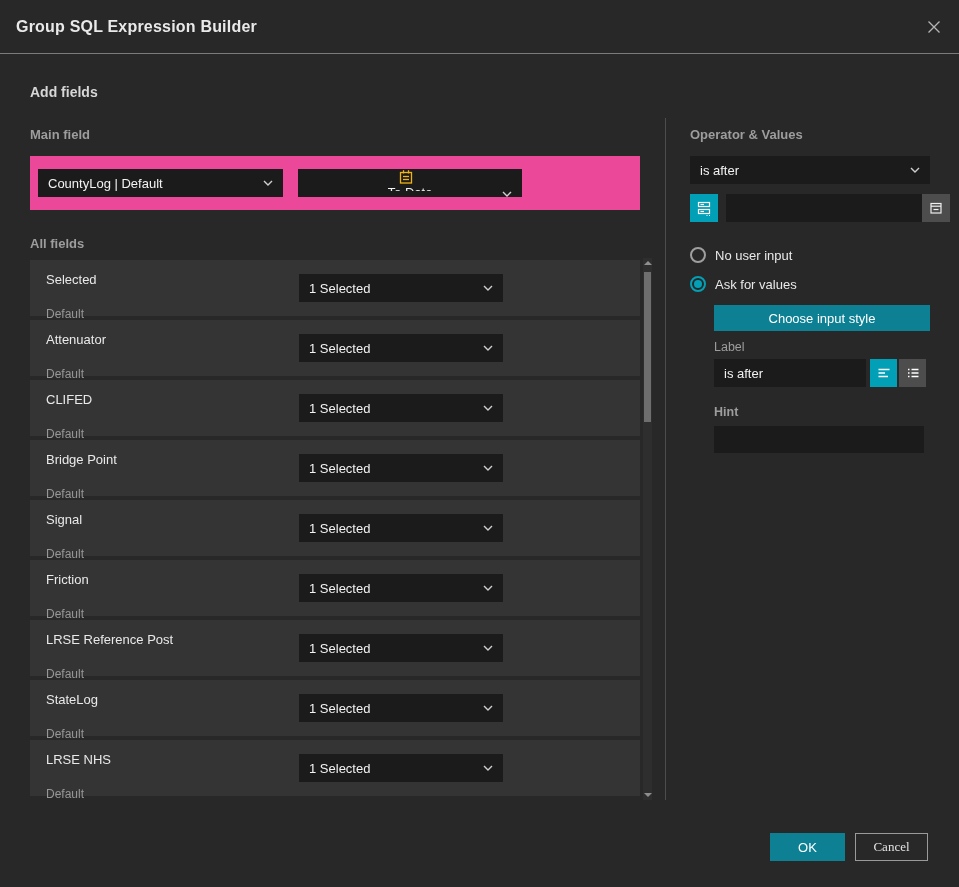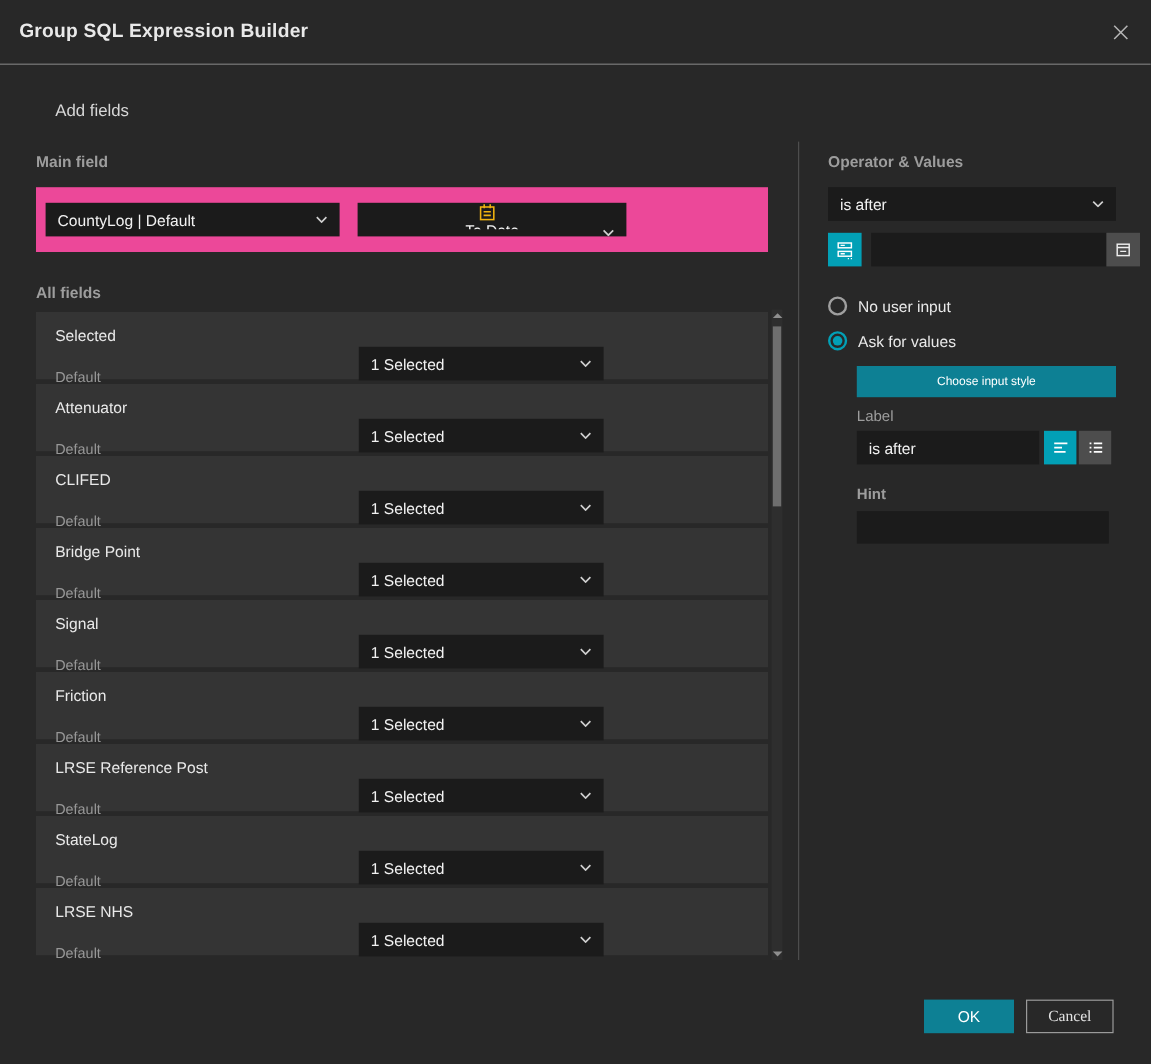--- a/index.html
+++ b/index.html
@@ -18,21 +18,21 @@
     border-bottom:1px solid #7b7b7b;
     display:flex; align-items:center;
   }
   .title{ margin-left:16px; font-size:16px; font-weight:600; color:#e9e9e9; letter-spacing:.2px; }
   .close-btn{
     position:absolute; right:14px; top:16px; width:22px; height:22px;
     background:none; border:none; cursor:pointer; display:flex; align-items:center; justify-content:center;
   }
 
   
-  .h-add{ position:absolute; left:46px; top:84px; font-size:14px; font-weight:400; color:#d7d7d7; }
+  .h-add{ position:absolute; left:30px; top:84px; font-size:14px; font-weight:700; color:#d7d7d7; }
   .sec-label{ font-size:13px; font-weight:700; color:#9d9d9d; }
 
   
   .left-col{ position:absolute; left:30px; top:127px; width:610px; }
   .main-panel{
     position:relative; margin-top:14px; height:54px; background:#ec4899;
   }
   .select{
     background:#1b1b1b; height:28px; display:flex; align-items:center;
     padding:0 10px; font-size:13px; color:#f2f2f2; cursor:pointer;
@@ -44,21 +44,21 @@
   .sel-date-type .cal{ margin-right:9px; display:flex; }
 
   .all-fields-label{ margin-top:26px; }
   .rows{ margin-top:9px; }
   .field-row{
     position:relative; height:56px; background:#343434; margin-bottom:4px;
     padding:11px 16px;
   }
   .field-name{ font-size:13px; color:#e9e9e9; line-height:17px; }
   .field-sub { font-size:12px; color:#979797; line-height:16px; margin-top:18px; }
-  .row-select{ position:absolute; left:269px; top:29px; width:204px; }
+  .row-select{ position:absolute; left:269px; top:14px; width:204px; }
 
   
   .scrollbar{ position:absolute; left:643px; top:258px; width:9px; height:542px; background:#2e2e2e; }
   .sb-up, .sb-down{ position:absolute; left:0; width:9px; height:10px; display:flex; align-items:center; justify-content:center; cursor:pointer; }
   .sb-up{ top:0; } .sb-down{ bottom:0; }
   .tri-up{ width:0; height:0; border-left:4px solid transparent; border-right:4px solid transparent; border-bottom:4px solid #8f8f8f; }
   .tri-down{ width:0; height:0; border-left:4px solid transparent; border-right:4px solid transparent; border-top:4px solid #8f8f8f; }
   .sb-thumb{ position:absolute; left:1px; top:14px; width:7px; height:150px; background:#6e6e6e; cursor:grab; }
 
   .vdivider{ position:absolute; left:665px; top:118px; width:1px; height:682px; background:#4d4d4d; }
@@ -87,21 +87,21 @@
     width:16px; height:16px; border-radius:50%; border:2px solid #9f9f9f; flex:none;
     display:flex; align-items:center; justify-content:center;
   }
   .radio-circle.checked{ border-color:var(--accent-bright); }
   .radio-dot{ width:8px; height:8px; border-radius:50%; background:var(--accent-bright); }
   .radio-label{ margin-left:9px; font-size:13px; color:#e9e9e9; }
 
   .ask-block{ margin-left:24px; margin-top:1px; width:216px; }
   .choose-btn{
     width:216px; height:26px; background:var(--accent); border:none; color:#fff;
-    font-size:10px; font-family:"Liberation Sans",sans-serif; cursor:pointer;
+    font-size:13px; font-family:"Liberation Sans",sans-serif; cursor:pointer;
   }
   .caption{ font-size:12.5px; color:#9d9d9d; margin-top:9px; }
   .label-row{ display:flex; margin-top:5px; }
   .label-input{ width:152px; }
   .toggle{ width:27px; height:28px; }
   .toggle + .toggle{ margin-left:2px; }
   .label-row .toggle:first-of-type{ margin-left:4px; }
   .hint-caption{ margin-top:18px;font-weight:bold; }
   .hint-input{ width:210px; height:27px; margin-top:7px; display:block; }
 

